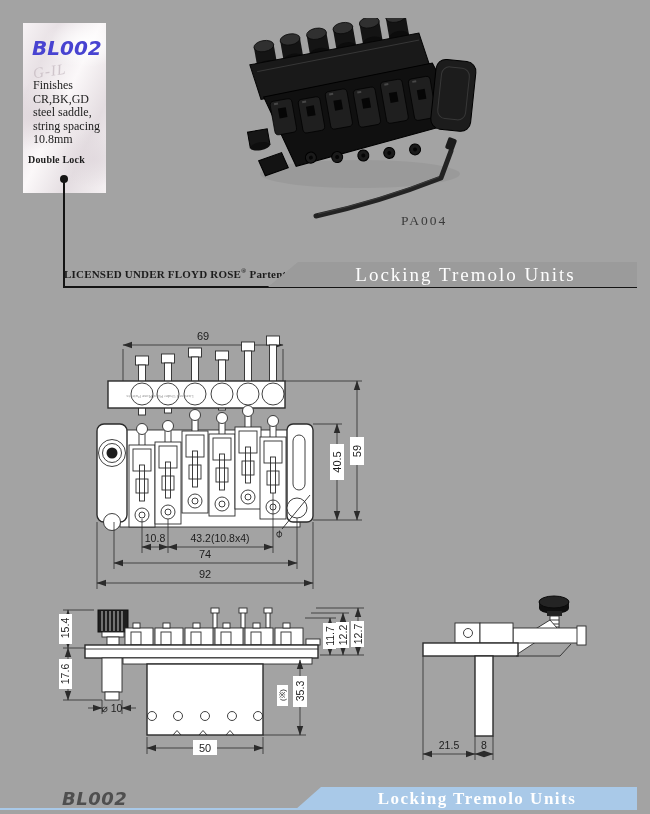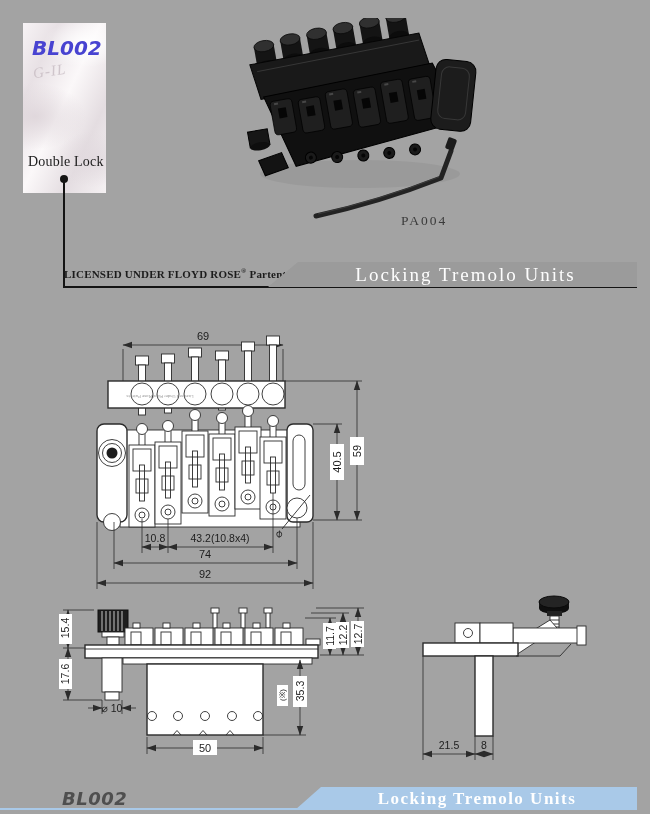--- a/index.html
+++ b/index.html
@@ -12,21 +12,21 @@
     background:
       radial-gradient(ellipse 60px 34px at 75% 12%, rgba(255,255,255,.95), rgba(255,255,255,0) 70%),
       radial-gradient(ellipse 70px 46px at 15% 55%, rgba(221,212,217,.85), rgba(221,212,217,0) 72%),
       radial-gradient(ellipse 55px 40px at 85% 80%, rgba(224,216,221,.8), rgba(224,216,221,0) 70%),
       linear-gradient(115deg,#f7f3f5 0%,#e8e1e5 22%,#fbf8f9 48%,#e4dde1 74%,#f5f1f3 100%);}
   .code-top{left:9px;top:13px;font-family:"DejaVu Sans",sans-serif;font-style:italic;
     font-weight:900;font-size:20px;color:#4843d1;letter-spacing:0;}
   .watermark{left:10px;top:40px;font-style:italic;font-size:15px;color:#cfc5cb;
     transform:rotate(-8deg);letter-spacing:1px;}
   .finish-block{left:10px;top:56px;font-size:12px;line-height:13.5px;}
-  .lock-type{left:5px;top:131px;font-size:14px;font-weight:normal;letter-spacing:.2px;}
+  .lock-type{left:5px;top:131px;font-size:10px;font-weight:bold;letter-spacing:.2px;}
 
   
   .leader-dot{left:60px;top:175px;width:8px;height:8px;border-radius:50%;background:#141414;}
   .leader-line{left:63px;top:181px;width:2px;height:106px;background:#141414;}
   .top-rule{left:63px;top:286px;width:574px;height:2px;background:#141414;}
 
   
   .license{left:64px;top:267px;width:210px;text-align:center;font-size:11px;
     font-weight:bold;letter-spacing:.2px;white-space:nowrap;}
   .license sup{font-size:7px;}
@@ -60,20 +60,27 @@
   .pa{font-size:13.5px;letter-spacing:2px;fill:#3b3b3b;}
 </style>
 </head>
 <body>
 
 <div id="page">
 
   <div class="abs info-box">
     <div class="abs code-top">BL002</div>
     <div class="abs watermark">G-IL</div>
+    <div class="abs finish-block">
+      <div>Finishes</div>
+      <div>CR,BK,GD</div>
+      <div>steel saddle,</div>
+      <div>string spacing</div>
+      <div>10.8mm</div>
+    </div>
     <div class="abs lock-type">Double Lock</div>
   </div>
 
   <div class="abs leader-dot"></div>
   <div class="abs leader-line"></div>
   <div class="abs top-rule"></div>
 
   <div class="abs license">
     <span>LICENSED UNDER FLOYD ROSE</span><sup>®</sup><span class="lic-tail">Partents</span>
   </div>

